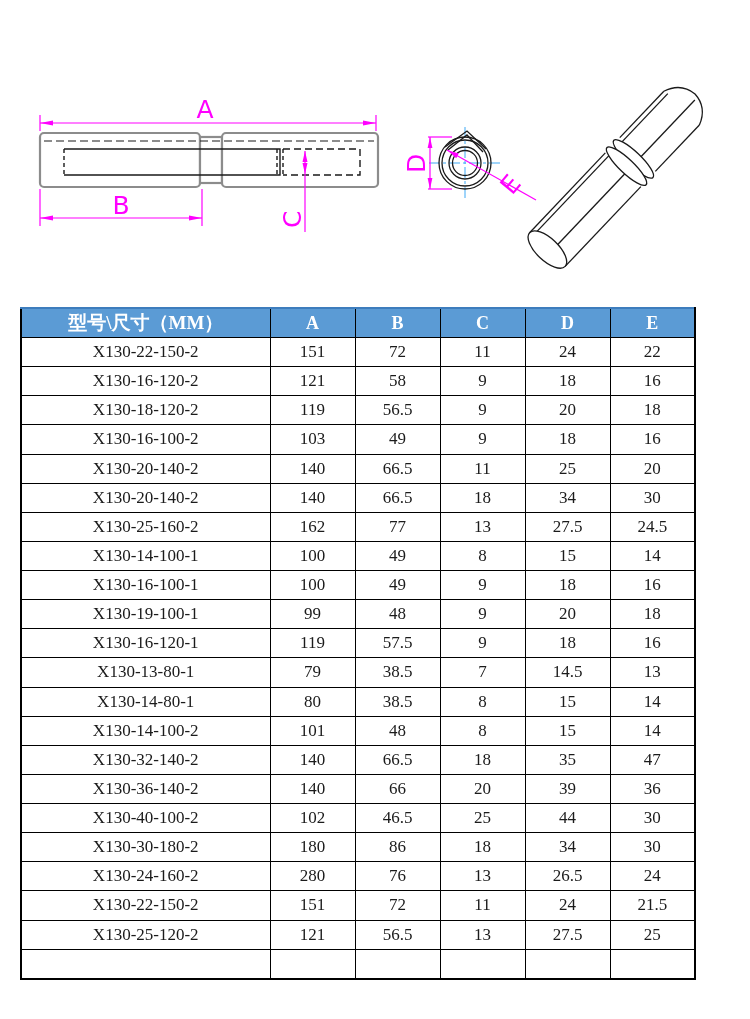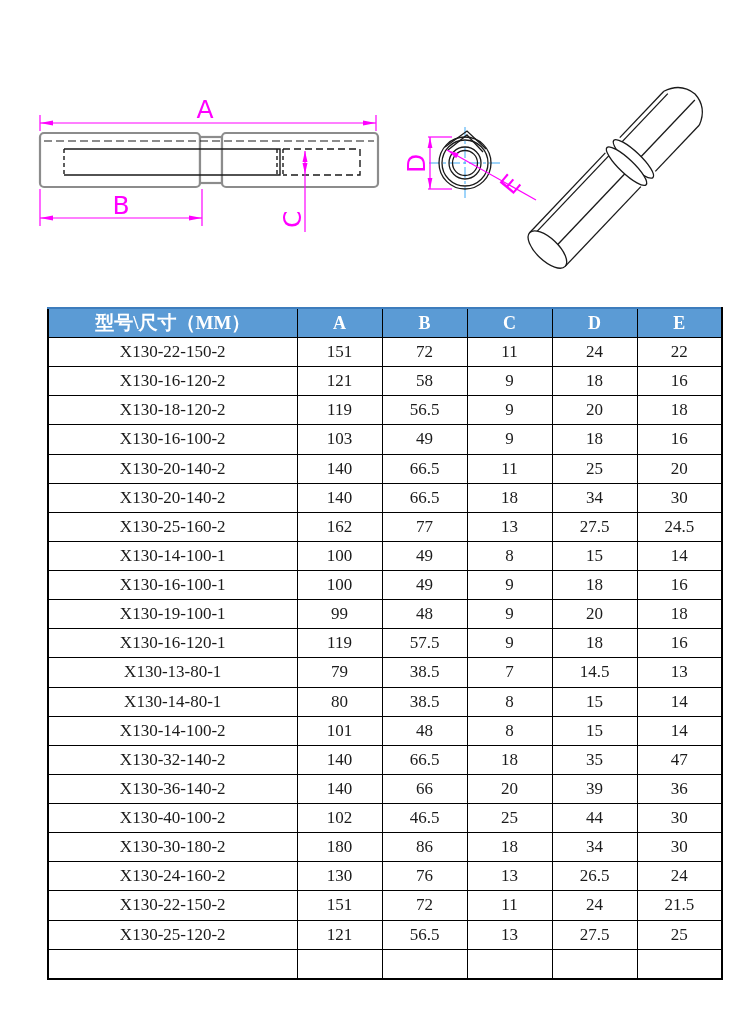--- a/index.html
+++ b/index.html
@@ -16,21 +16,21 @@
   
   .dim-label {
     font-family: "DejaVu Sans", sans-serif;
     font-size: 25px;
     fill: #FF00FF;
     font-weight: 400;
   }
 
   table.size-table {
     position: absolute;
-    left: 47px;
+    left: 20px;
     top: 307px;
     width: 674px;
     height: 673px;
     border-collapse: collapse;
     table-layout: fixed;
     border: 2px solid #000;
     border-top: 2px solid #3d7dbd;
   }
   table.size-table th, table.size-table td {
     border: 1px solid #000;
@@ -312,21 +312,21 @@
         <tr>
           <td>X130-30-180-2</td>
           <td>180</td>
           <td>86</td>
           <td>18</td>
           <td>34</td>
           <td>30</td>
         </tr>
         <tr>
           <td>X130-24-160-2</td>
-          <td>130</td>
+          <td>280</td>
           <td>76</td>
           <td>13</td>
           <td>26.5</td>
           <td>24</td>
         </tr>
         <tr>
           <td>X130-22-150-2</td>
           <td>151</td>
           <td>72</td>
           <td>11</td>

